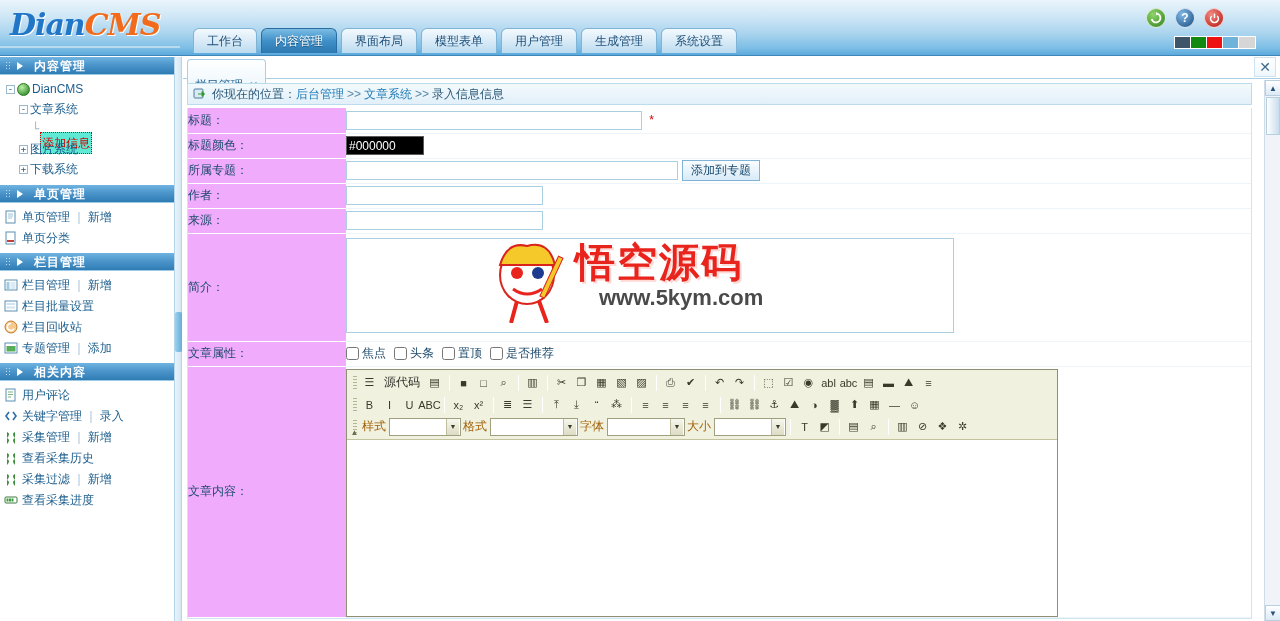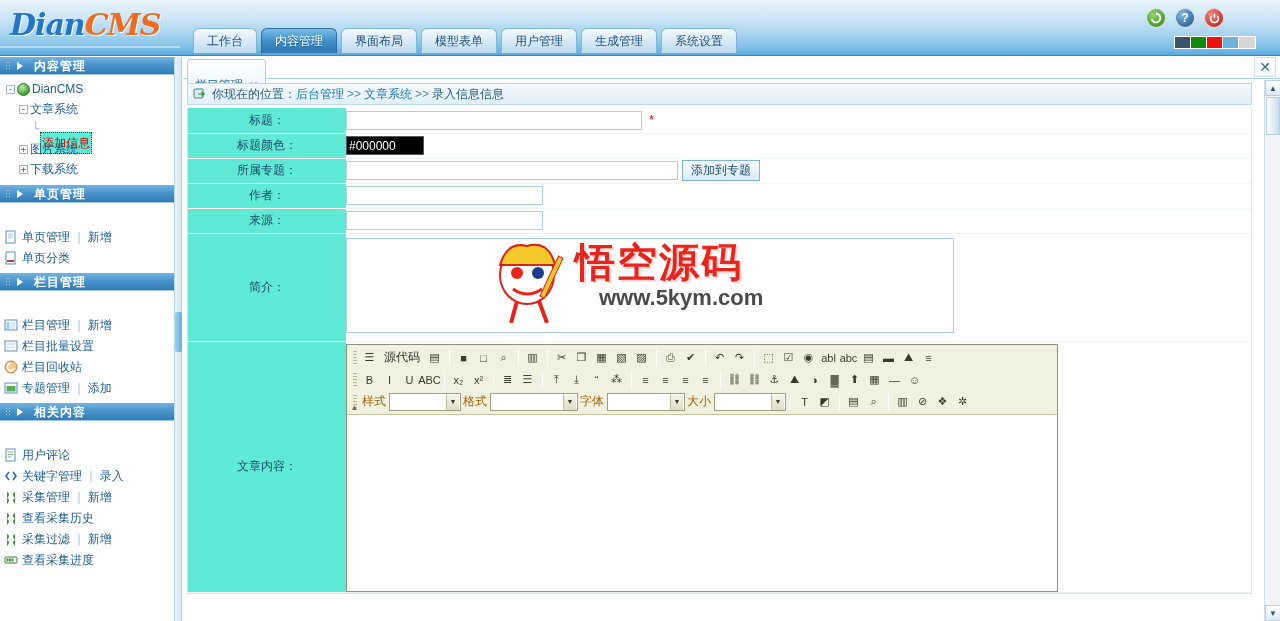--- a/index.html
+++ b/index.html
@@ -100,21 +100,21 @@
     background-size: 3px 3px;
     opacity: .85;
   }
   .panel-head .arrow {
     position: absolute; left: 17px; top: 5px;
     width: 0; height: 0;
     border-left: 6px solid #ffffff;
     border-top: 4px solid transparent;
     border-bottom: 4px solid transparent;
   }
-  .panel-body { padding: 4px 0 4px 0; margin-top: 20px; }
+  .panel-body { padding: 4px 0 4px 0; }
 
   
   .tree { padding: 4px 0 6px 6px; font-size: 12px; }
   .tree-row { height: 20px; line-height: 20px; white-space: nowrap; display: flex; align-items: center; }
   .tree-ind { display: inline-block; }
   .tg {
     width: 9px; height: 9px; line-height: 7px; text-align: center;
     border: 1px solid #9bb8cb; background: #ffffff; color: #2a5d82;
     font-size: 9px; font-family: "DejaVu Sans Mono", monospace;
     margin-right: 2px; cursor: pointer; flex: 0 0 auto;
@@ -191,23 +191,23 @@
   .crumbbar .cb-icon { position: absolute; left: 5px; top: 3px; width: 14px; height: 14px; }
   .crumbbar a { color: #1f7ab5; text-decoration: none; cursor: pointer; }
   .crumbbar .gt { color: #5a8aa8; padding: 0 3px; }
 
   
   .formwrap { margin: 0 28px 0 4px; border: 1px solid #cfe4f1; border-top: none; }
   table.frm { width: 100%; border-collapse: collapse; }
   table.frm td { padding: 0; vertical-align: middle; }
   td.lab {
     width: 158px;
-    background: #5eead4;
+    background: #f0abfc;
     border-bottom: 1px solid #ffffff;
-    text-align: center;
+    text-align: left;
     padding-right: 8px;
     color: #1c4a6b; font-size: 12px;
     height: 25px;
   }
   td.fld {
     background: #ffffff;
     border-bottom: 1px solid #eef5fa;
     padding-left: 2px;
     height: 25px;
   }
@@ -514,20 +514,43 @@
             <input class="txt" style="width: 197px;" value="">
           </td>
         </tr>
         <tr>
           <td class="lab" style="height:108px">简介：</td>
           <td class="fld" style="height:108px">
             <textarea class="ta" style=""></textarea>
           </td>
         </tr>
         <tr>
+          <td class="lab">文章属性：</td>
+          <td class="fld">
+            <div class="chk-row" id="attr-checks">
+                  <label>
+                    <input type="checkbox" style="">
+                    <span>焦点</span>
+                  </label>
+                  <label>
+                    <input type="checkbox" style="">
+                    <span>头条</span>
+                  </label>
+                  <label>
+                    <input type="checkbox" style="">
+                    <span>置顶</span>
+                  </label>
+                  <label>
+                    <input type="checkbox" style="">
+                    <span>是否推荐</span>
+                  </label>
+                </div>
+          </td>
+        </tr>
+        <tr>
           <td class="lab" style="height:245px;vertical-align:middle">文章内容：</td>
           <td class="fld" style="height:245px;vertical-align:top">
 
             <div class="editor">
               <div class="ck-toolbar">
                 <div class="ck-row" id="ck-row1">
                       <span class="tb-grip"></span>
                       <span class="tb-btn">☰</span>
                       <span class="tb-btn txtbtn">源代码</span>
                       <span class="tb-btn">▤</span>

